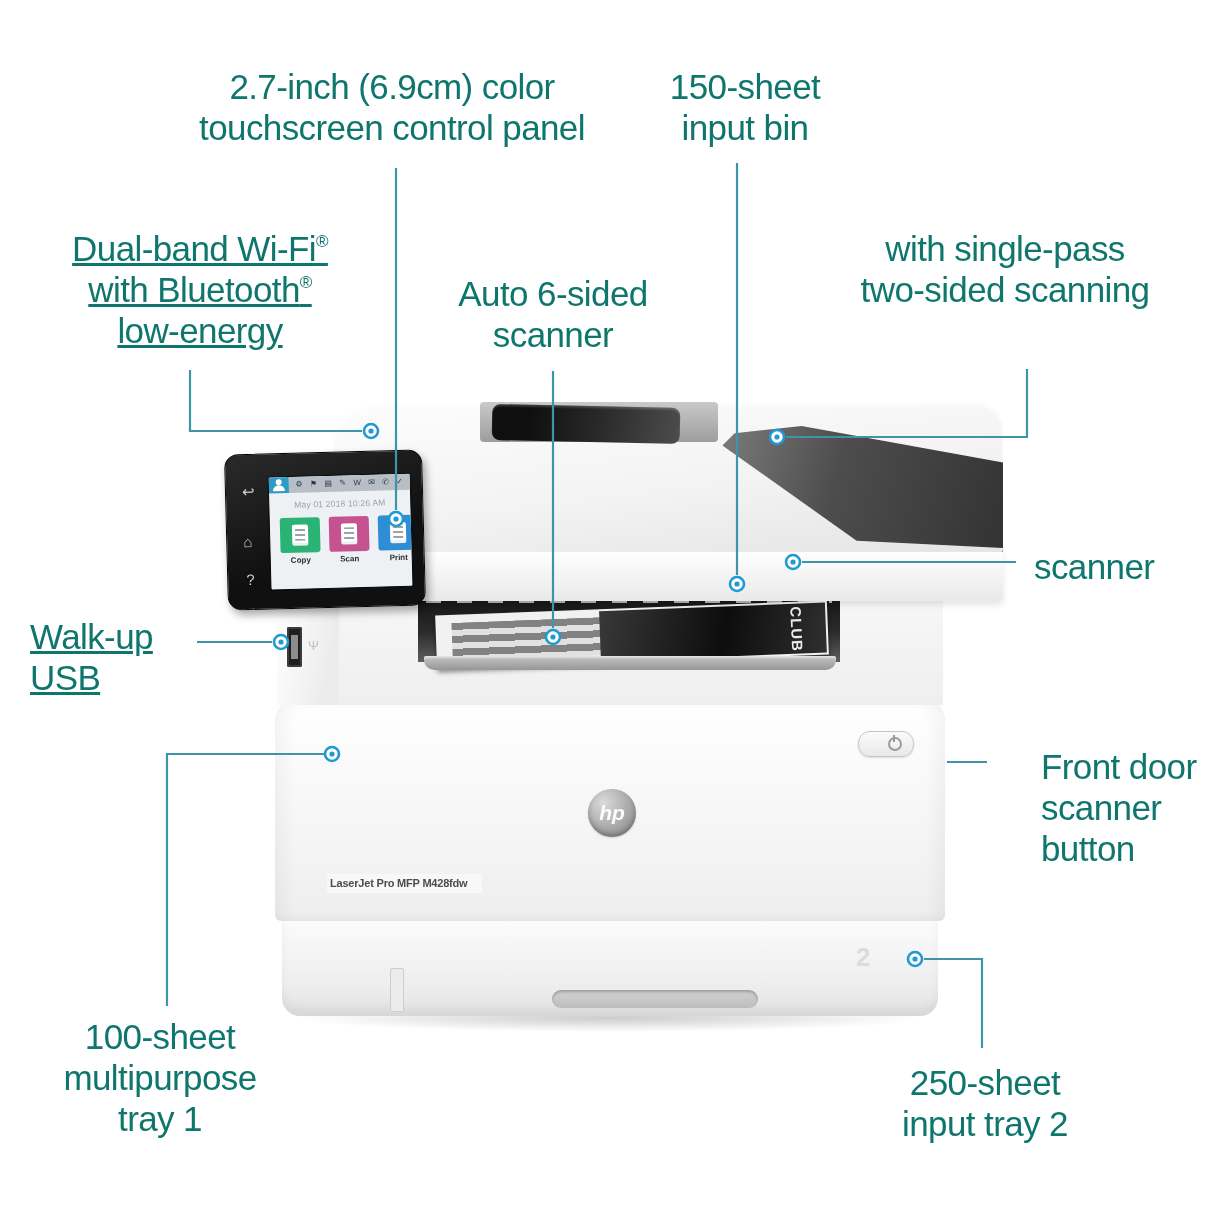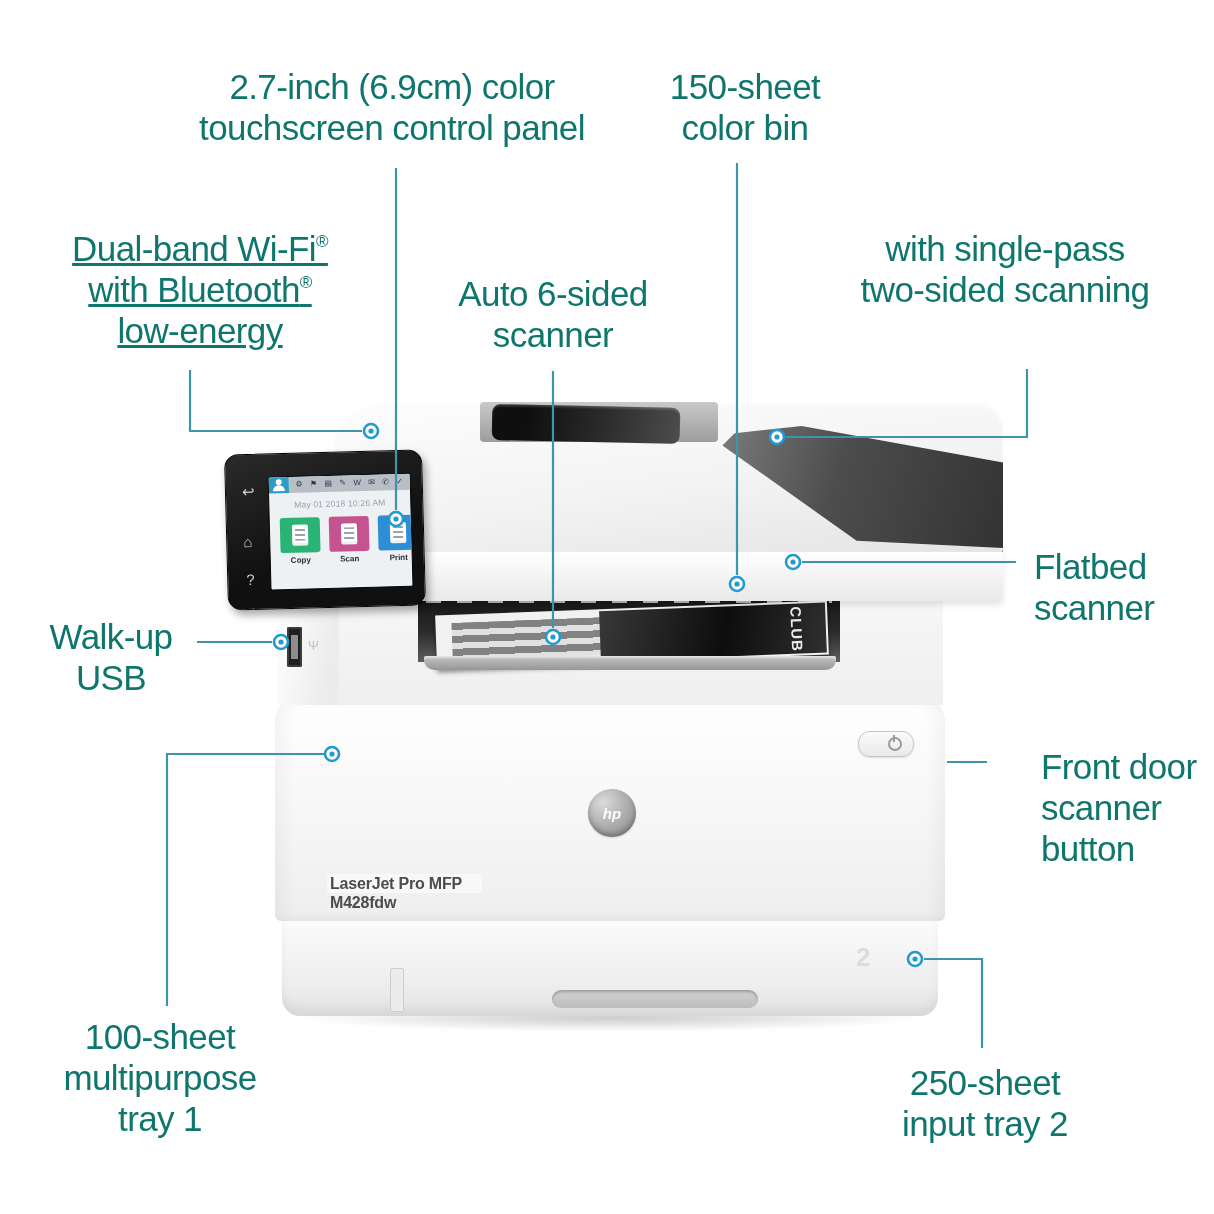--- a/index.html
+++ b/index.html
@@ -3,21 +3,21 @@
 <meta charset="utf-8">
 <style>
   html,body{margin:0;padding:0;background:#fff;}
   #stage{position:relative;width:1214px;height:1214px;background:#ffffff;overflow:hidden;
          font-family:"Liberation Sans", sans-serif;}
 
   
   .lbl{position:absolute;color:#0f766e;font-size:35px;line-height:41px;letter-spacing:-0.6px;
        text-align:center;white-space:nowrap;}
   .lbl.left{text-align:left;}
-  .lbl.right{text-align:center;}
+  .lbl.right{text-align:left;text-decoration:underline;}
   .lbl sup{font-size:17px;line-height:0;vertical-align:14px;}
 
   
   #callout-svg{position:absolute;left:0;top:0;width:1214px;height:1214px;pointer-events:none;}
 
   
   .abs{position:absolute;}
   #printer-shadow{left:292px;top:1004px;width:636px;height:28px;border-radius:50%;
     background:radial-gradient(ellipse at center, rgba(0,0,0,.20), rgba(0,0,0,0) 70%);}
 
@@ -35,24 +35,24 @@
     background:linear-gradient(180deg,#ffffff 0%,#f6f6f6 55%,#eeeeee);
     border-top:1px solid #e2e2e2;box-shadow:inset -10px 0 14px rgba(0,0,0,.04), inset 10px 0 14px rgba(0,0,0,.04);}
   #power-btn{left:858px;top:731px;width:54px;height:24px;border-radius:12px;
     background:linear-gradient(#fbfbfb,#e9e9e9);border:1px solid #c6c6c6;
     box-shadow:0 1px 2px rgba(0,0,0,.12);}
   #power-glyph{position:absolute;right:11px;top:5px;width:10px;height:10px;border:2px solid #9b9b9b;border-radius:50%;}
   #power-glyph::after{content:"";position:absolute;left:3px;top:-4px;width:2px;height:7px;background:#9b9b9b;}
   #hp-logo{left:588px;top:789px;width:48px;height:48px;border-radius:50%;
     background:radial-gradient(circle at 32% 28%, #dadada, #a9a9a9 55%, #838383);
     display:flex;align-items:center;justify-content:center;color:#fbfbfb;
-    font-size:15px;font-weight:700;font-style:italic;
+    font-size:21px;font-weight:700;font-style:italic;
     box-shadow:inset 0 -3px 5px rgba(0,0,0,.25), 0 1px 2px rgba(0,0,0,.15);}
   #model-strip{left:327px;top:874px;width:152px;height:19px;background:#f8f8f8;
-    font-size:16px;line-height:19px;font-weight:600;color:#4c4c4c;letter-spacing:-0.2px;padding-left:3px;}
+    font-size:11px;line-height:19px;font-weight:600;color:#4c4c4c;letter-spacing:-0.2px;padding-left:3px;}
 
   #mid-band{left:277px;top:593px;width:666px;height:112px;background:linear-gradient(#f7f7f7,#efefef);}
   #usb-tower{left:277px;top:597px;width:62px;height:108px;border-radius:4px 10px 0 0;
     background:linear-gradient(100deg,#ffffff,#ececec 80%);}
   #usb-port{left:287px;top:627px;width:15px;height:40px;background:#1f1f1f;border-radius:2px;
     box-shadow:inset 0 0 0 2px #3c3c3c;}
   #usb-port::after{content:"";position:absolute;left:4px;top:8px;width:7px;height:24px;background:#8d8d8d;}
   #usb-symbol{left:308px;top:638px;font-size:13px;color:#c2c2c2;}
 
   #output-recess{left:418px;top:596px;width:422px;height:66px;
@@ -254,41 +254,40 @@
     </g>
   </svg>
 
   <div class="lbl" style="left:162px;top:66px;width:460px;">
     <div>2.7-inch (6.9cm) color</div>
     <div>touchscreen control panel</div>
   </div>
 
   <div class="lbl" style="left:645px;top:66px;width:200px;">
     <div>150-sheet</div>
-    <div>color bin</div>
+    <div>input bin</div>
   </div>
 
   <div class="lbl" style="left:40px;top:228px;width:320px;text-decoration:underline;">
     <div><span>Dual-band Wi-Fi</span><sup>®</sup></div>
     <div><span>with Bluetooth</span><sup>®</sup></div>
     <div>low-energy</div>
   </div>
 
   <div class="lbl" style="left:422px;top:273px;width:262px;">
     <div>Auto 6-sided</div>
     <div>scanner</div>
   </div>
 
   <div class="lbl" style="left:835px;top:228px;width:340px;">
     <div>with single-pass</div>
     <div>two-sided scanning</div>
   </div>
 
   <div class="lbl left" style="left:1034px;top:546px;width:170px;">
-    <div>Flatbed</div>
     <div>scanner</div>
   </div>
 
   <div class="lbl right" style="left:30px;top:616px;width:162px;">
     <div>Walk-up</div>
     <div>USB</div>
   </div>
 
   <div class="lbl left" style="left:993px;top:746px;width:200px;margin-left:48px;">
     <div>Front door</div>

